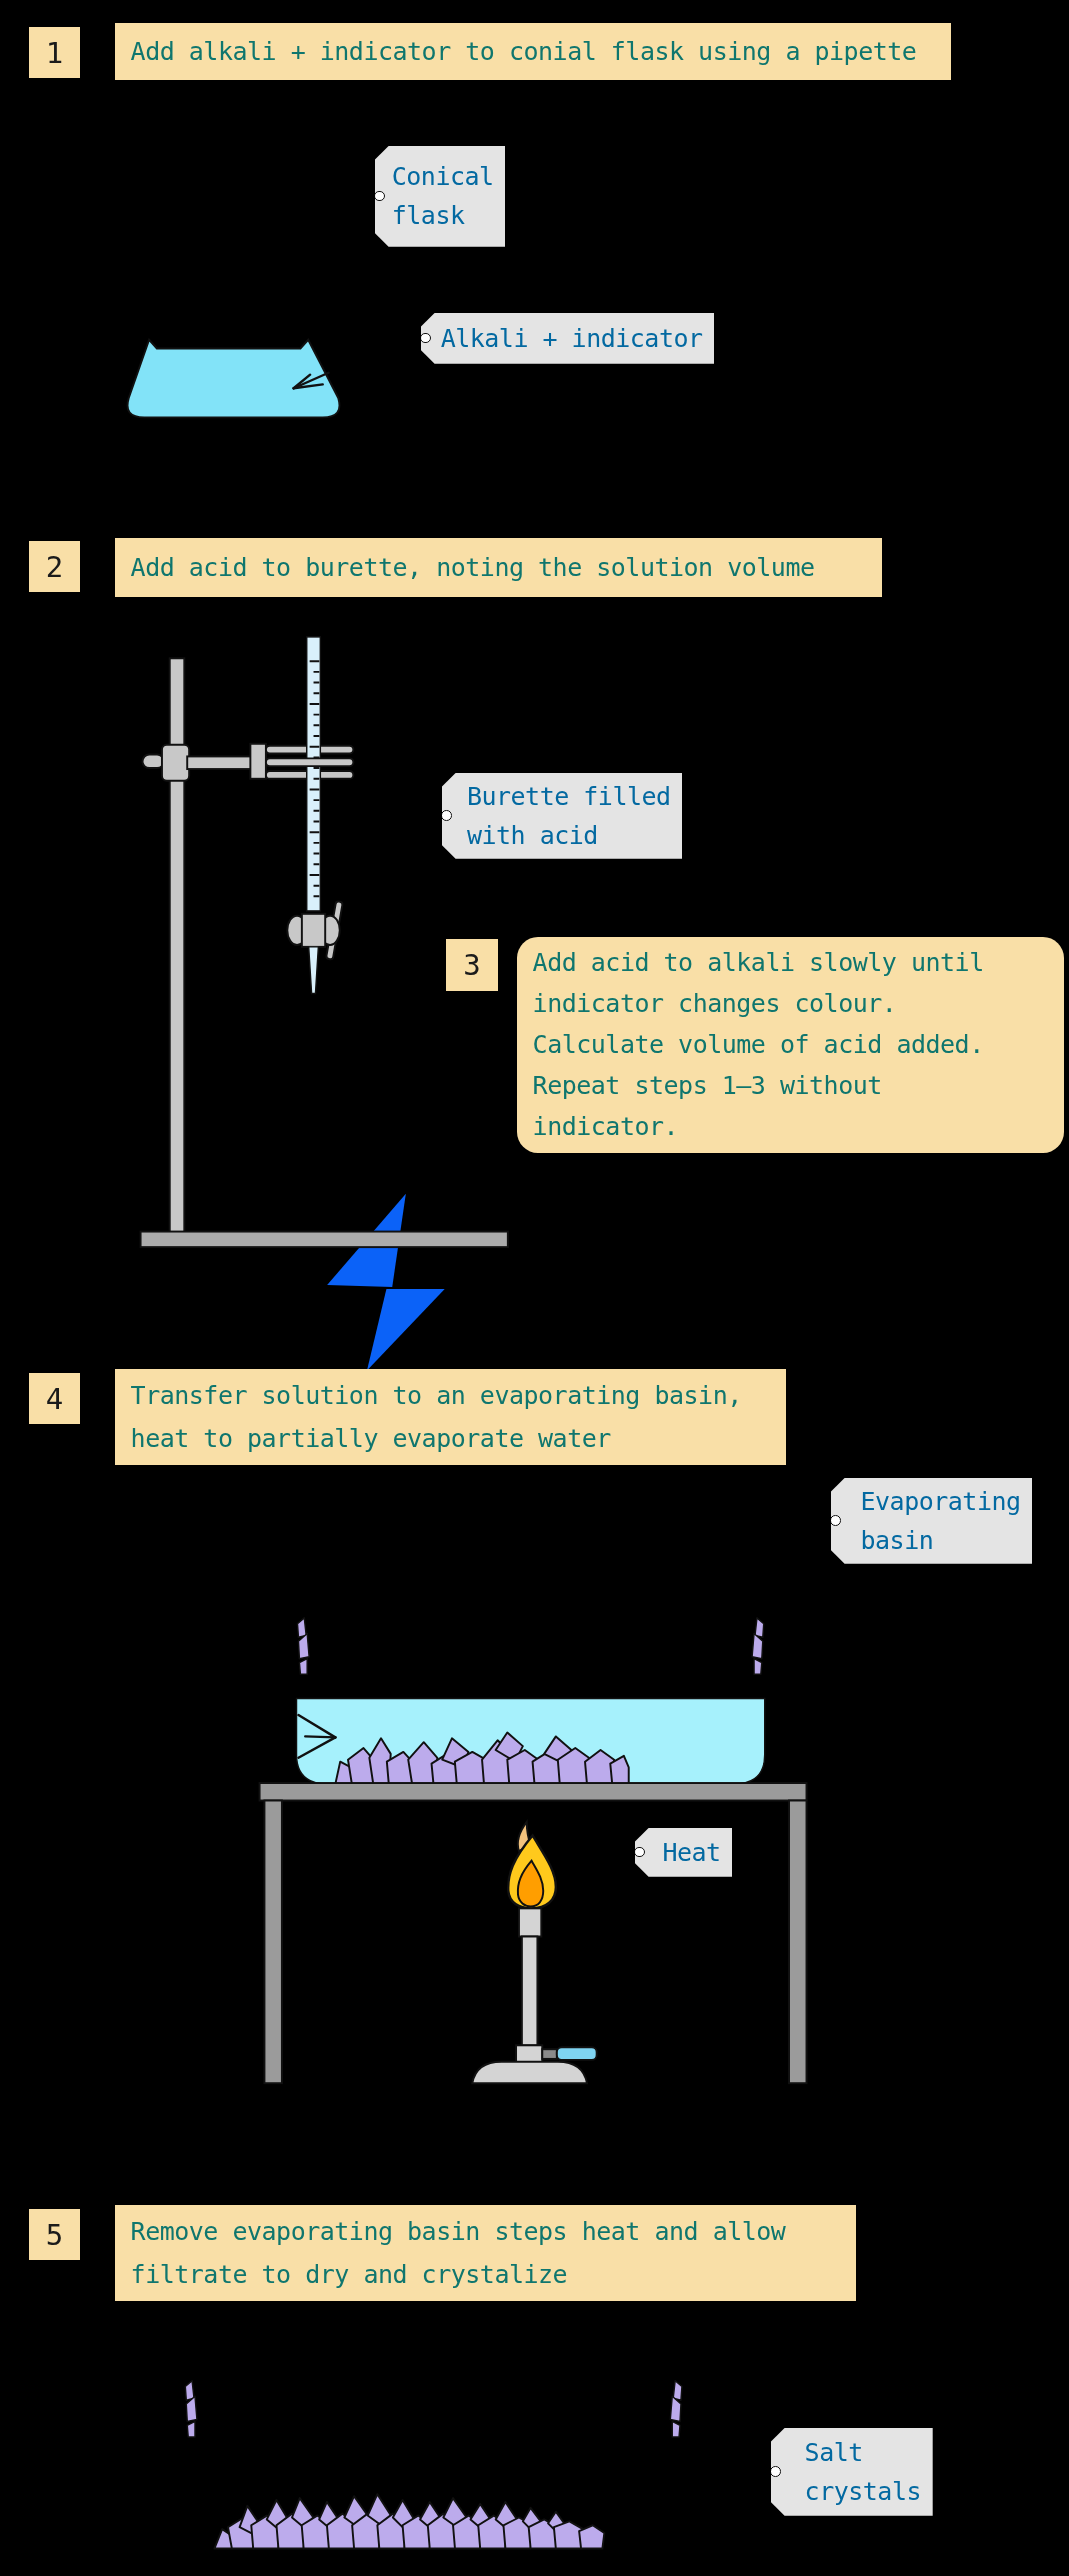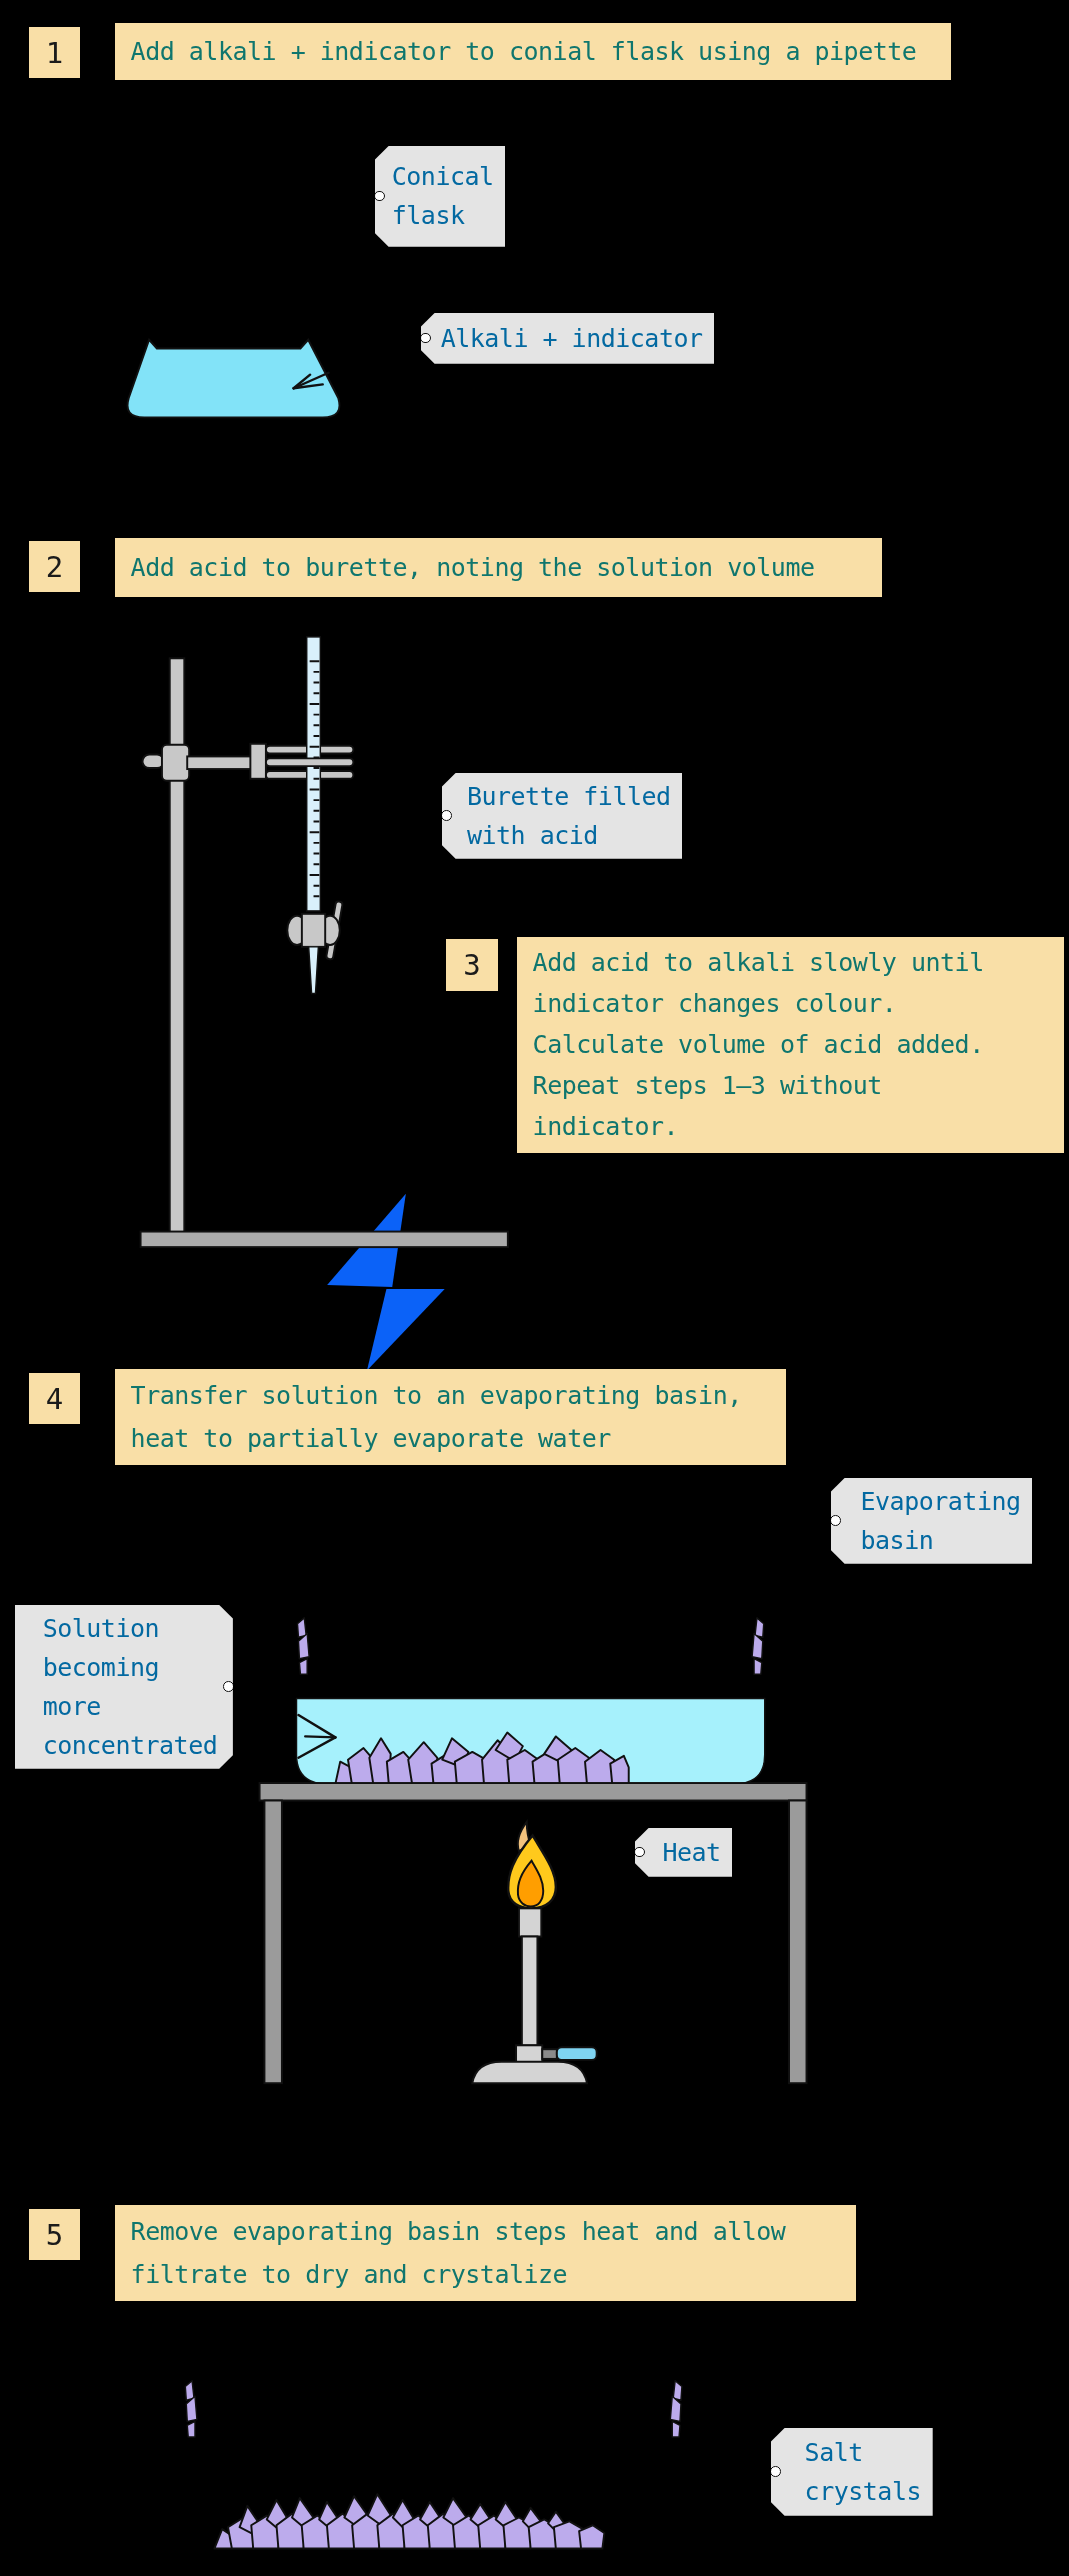--- a/index.html
+++ b/index.html
@@ -102,43 +102,36 @@
     </g>
   </svg>
 
   <div class="tag" style="left:442px;top:773px;width:213px;height:78px;">
     <span class="pin left"></span>
     <span>Burette filled
 with acid</span>
   </div>
 
   <div class="numbox" style="left:446px;top:939px;width:52px;height:52px;">3</div>
-  <div class="stepbox" style="left:517px;top:937px;width:516px;height:204px;line-height:41px;">Add acid to alkali slowly until
+  <div class="stepbox" style="left:517px;top:937px;width:516px;height:204px;line-height:41px;border-radius:21px;">Add acid to alkali slowly until
 indicator changes colour.
 Calculate volume of acid added.
 Repeat steps 1–3 without
 indicator.</div>
 
   <div class="numbox" style="left:29px;top:1373px;">4</div>
   <div class="stepbox" style="left:115px;top:1369px;width:640px;height:84px;">Transfer solution to an evaporating basin,
 heat to partially evaporate water</div>
 
   <div class="tag" style="left:831px;top:1478px;width:174px;height:78px;">
     <span class="pin left"></span>
     <span>Evaporating
 basin</span>
   </div>
 
-  <div class="tag right" style="left:14.6px;top:1605px;width:191px;height:156px;">
-    <span class="pin right"></span>
-    <span>Solution
-becoming
-more
-concentrated</span>
-  </div>
 
   <svg class="abs" style="left:243px;top:1614px;" width="583" height="476" viewBox="0 0 600 490">
 
     <g fill="#BCABEC" stroke="#111" stroke-width="1.5" stroke-linejoin="round">
       <polygon points="56,10 63,4 65,22 57,24"></polygon>
       <polygon points="57,28 66,20 68,44 58,46"></polygon>
       <polygon points="58,50 66,46 66,62 59,62"></polygon>
       <polygon points="536,10 529,4 527,22 535,24"></polygon>
       <polygon points="535,28 526,20 524,44 534,46"></polygon>
       <polygon points="534,50 526,46 526,62 533,62"></polygon>

